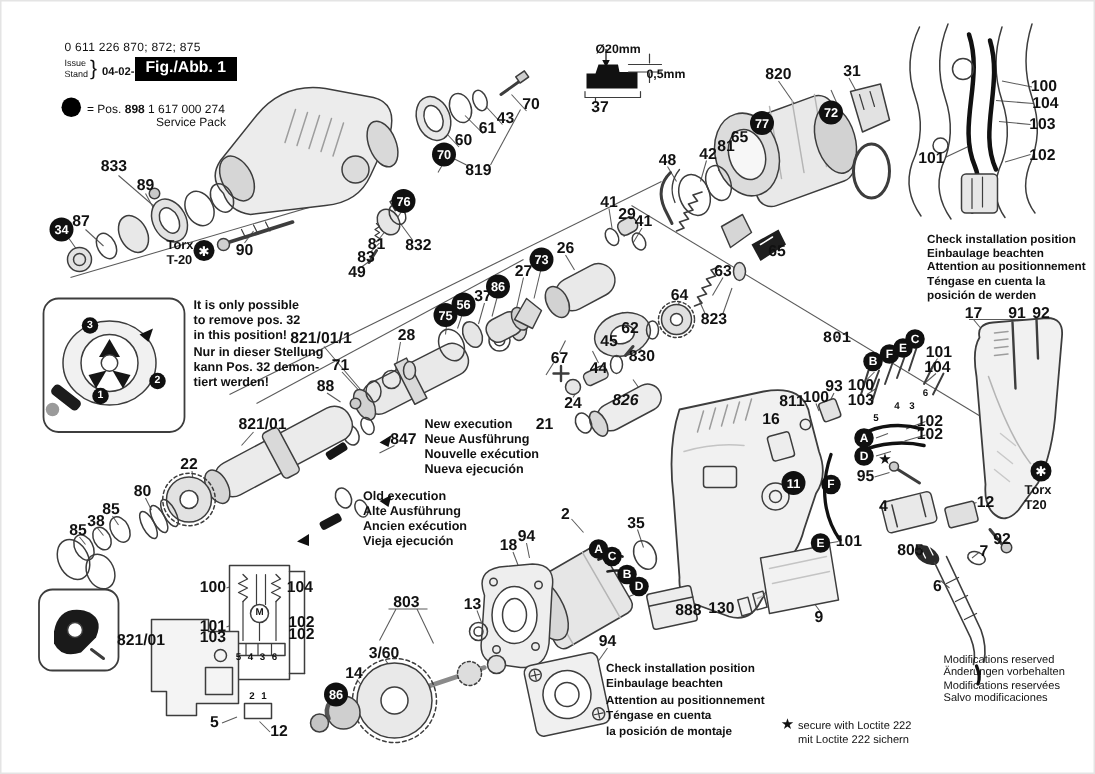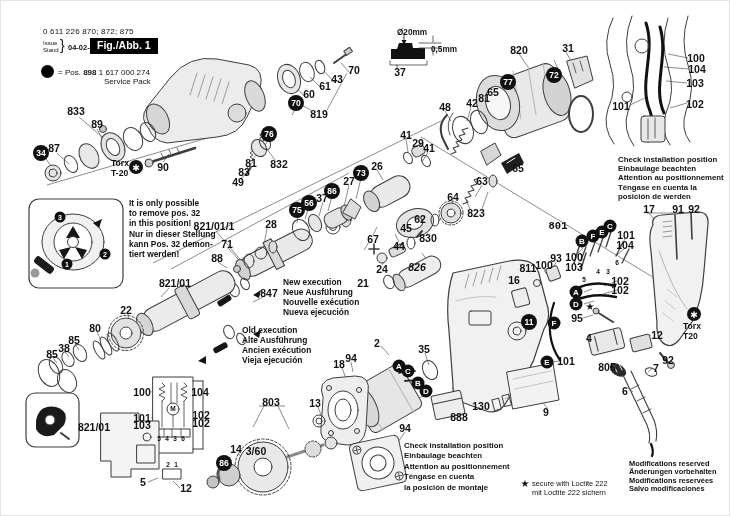--- a/index.html
+++ b/index.html
@@ -555,24 +555,24 @@
       <div class="p-label" style="left: 655px; top: 367px;">7</div>
       <div class="p-label" style="left: 667px; top: 359px;">92</div>
       <div class="p-label" style="left: 624px; top: 390px;">6</div>
       <div class="p-label" style="left: 545px; top: 411px;">9</div>
       <div class="p-label" style="left: 376px; top: 342px;">2</div>
       <div class="p-label" style="left: 423px; top: 348px;">35</div>
       <div class="p-label" style="left: 350px; top: 357px;">94</div>
       <div class="p-label" style="left: 338px; top: 363px;">18</div>
       <div class="p-label" style="left: 314px; top: 402px;">13</div>
       <div class="p-label" style="left: 404px; top: 427px;">94</div>
-      <div class="p-label" style="left: 458px; top: 416px;">888</div>
+      <div class="p-label" style="left: 458px; top: 406px;">888</div>
       <div class="p-label" style="left: 480px; top: 405px;">130</div>
       <div class="p-label" style="left: 270px; top: 401px;">803</div>
-      <div class="p-label" style="left: 255px; top: 450px;">3/60</div>
+      <div class="p-label" style="left: 255px; top: 435px;">3/60</div>
       <div class="p-label" style="left: 235px; top: 448px;">14</div>
       <div class="p-label" style="left: 141px; top: 391px;">100</div>
       <div class="p-label" style="left: 199px; top: 391px;">104</div>
       <div class="p-label" style="left: 141px; top: 417px;">101</div>
       <div class="p-label" style="left: 200px; top: 414px;">102</div>
       <div class="p-label" style="left: 141px; top: 424px;">103</div>
       <div class="p-label" style="left: 200px; top: 422px;">102</div>
       <div class="p-label" style="left: 142px; top: 481px;">5</div>
       <div class="p-label" style="left: 185px; top: 487px;">12</div>
       <div class="p-label" style="left: 93px; top: 426px;">821/01</div>
@@ -650,21 +650,21 @@
         <div>Téngase en cuenta la</div>
         <div>posición de werden</div>
       </div>
       <div class="note" id="note-install-bottom" style="left: 403px; top: 440px; font-size: 7.8px; line-height: 10.4px; font-weight: bold;">
         <div>Check installation position</div>
         <div>Einbaulage beachten</div>
         <div>Attention au positionnement</div>
         <div>Téngase en cuenta</div>
         <div>la posición de montaje</div>
       </div>
-      <div class="note" id="note-modifications" style="left: 628px; top: 459px; font-size: 7.4px; line-height: 8.4px; font-weight: bold;">
+      <div class="note" id="note-modifications" style="left: 628px; top: 435px; font-size: 7.4px; line-height: 8.4px; font-weight: normal;">
         <div>Modifications reserved</div>
         <div>Änderungen vorbehalten</div>
         <div>Modifications reservées</div>
         <div>Salvo modificaciones</div>
       </div>
       <div class="note" id="note-loctite" style="left: 531px; top: 479px; font-size: 7.4px; line-height: 8.8px; font-weight: normal;">
         <div>secure with Loctite 222</div>
         <div>mit Loctite 222 sichern</div>
       </div>
       <div class="note" id="torx-left-label" style="left: 110px; top: 158px; font-size: 8.6px; line-height: 9.6px; font-weight: bold;">

